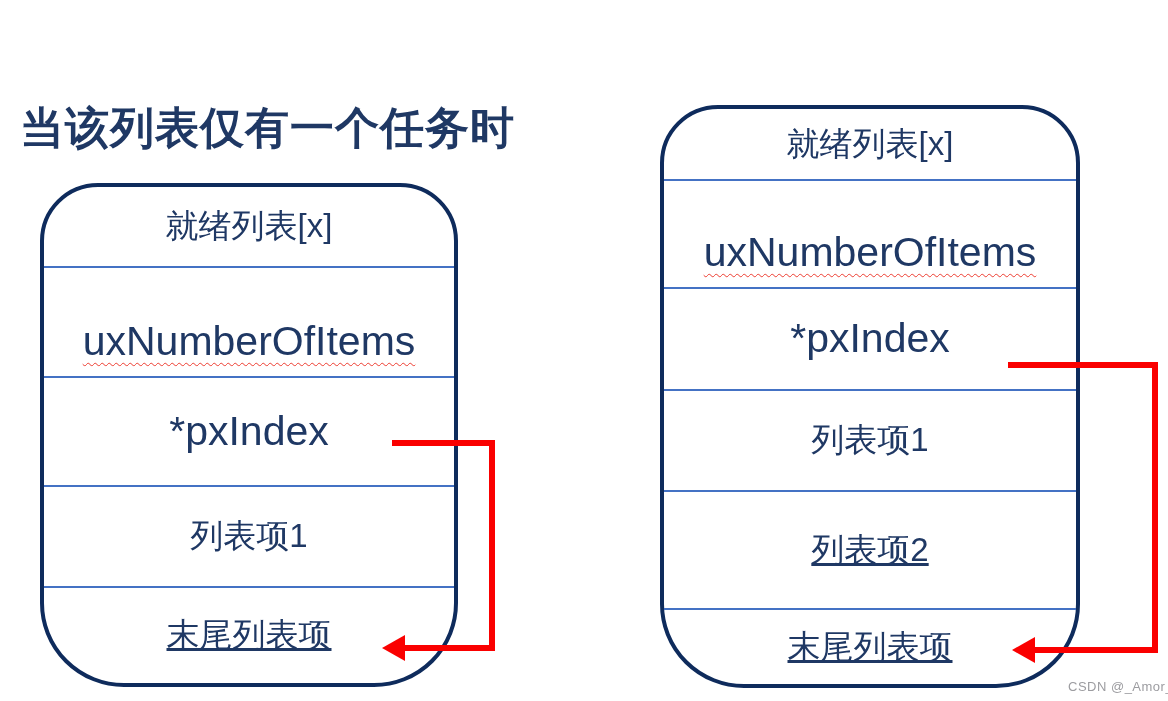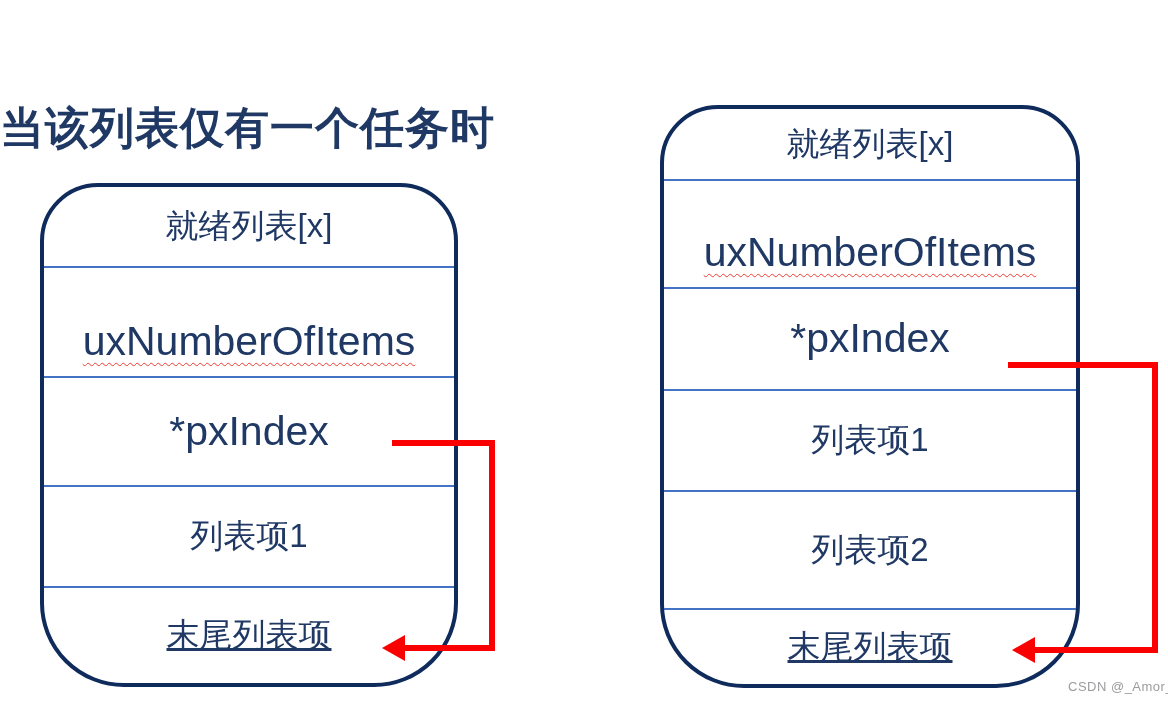--- a/index.html
+++ b/index.html
@@ -14,21 +14,21 @@
   
   .title {
     position: absolute;
     font-weight: bold;
     font-size: 44px;
     line-height: 1.05;
     letter-spacing: 1px;
     color: #1f3864;
     white-space: nowrap;
   }
-  .title-left  { left: 0;  top: 105px; }
+  .title-left  { left: 20px;  top: 105px; }
   .title-right { left: 640px; top: 5px; }
 
   
   .listbox {
     position: absolute;
     background: #ffffff;
     border: 4px solid #0e2b5c;
     display: flex;
     flex-direction: column;
   }
@@ -54,21 +54,21 @@
   .bl-r0 { height: 81px; }
   .bl-r1 { height: 110px; }
   .bl-r2 { height: 109px; }
   .bl-r3 { height: 101px; }
   .bl-r4 { height: 95px; }
   
   .br-r0 { height: 75px; }
   .br-r1 { height: 112px; }
   .br-r2 { height: 107px; }
   .br-r3 { height: 105px; }
-  .br-r4 { height: 123px; }
+  .br-r4 { height: 123px; text-decoration: underline; }
   .br-r5 { height: 77px; }
 
   
   .squiggle {
     text-decoration: underline;
     text-decoration-style: wavy;
     text-decoration-color: #ed3d31;
     text-decoration-thickness: 1px;
     text-underline-offset: 7px;
     margin-top: 38px;

